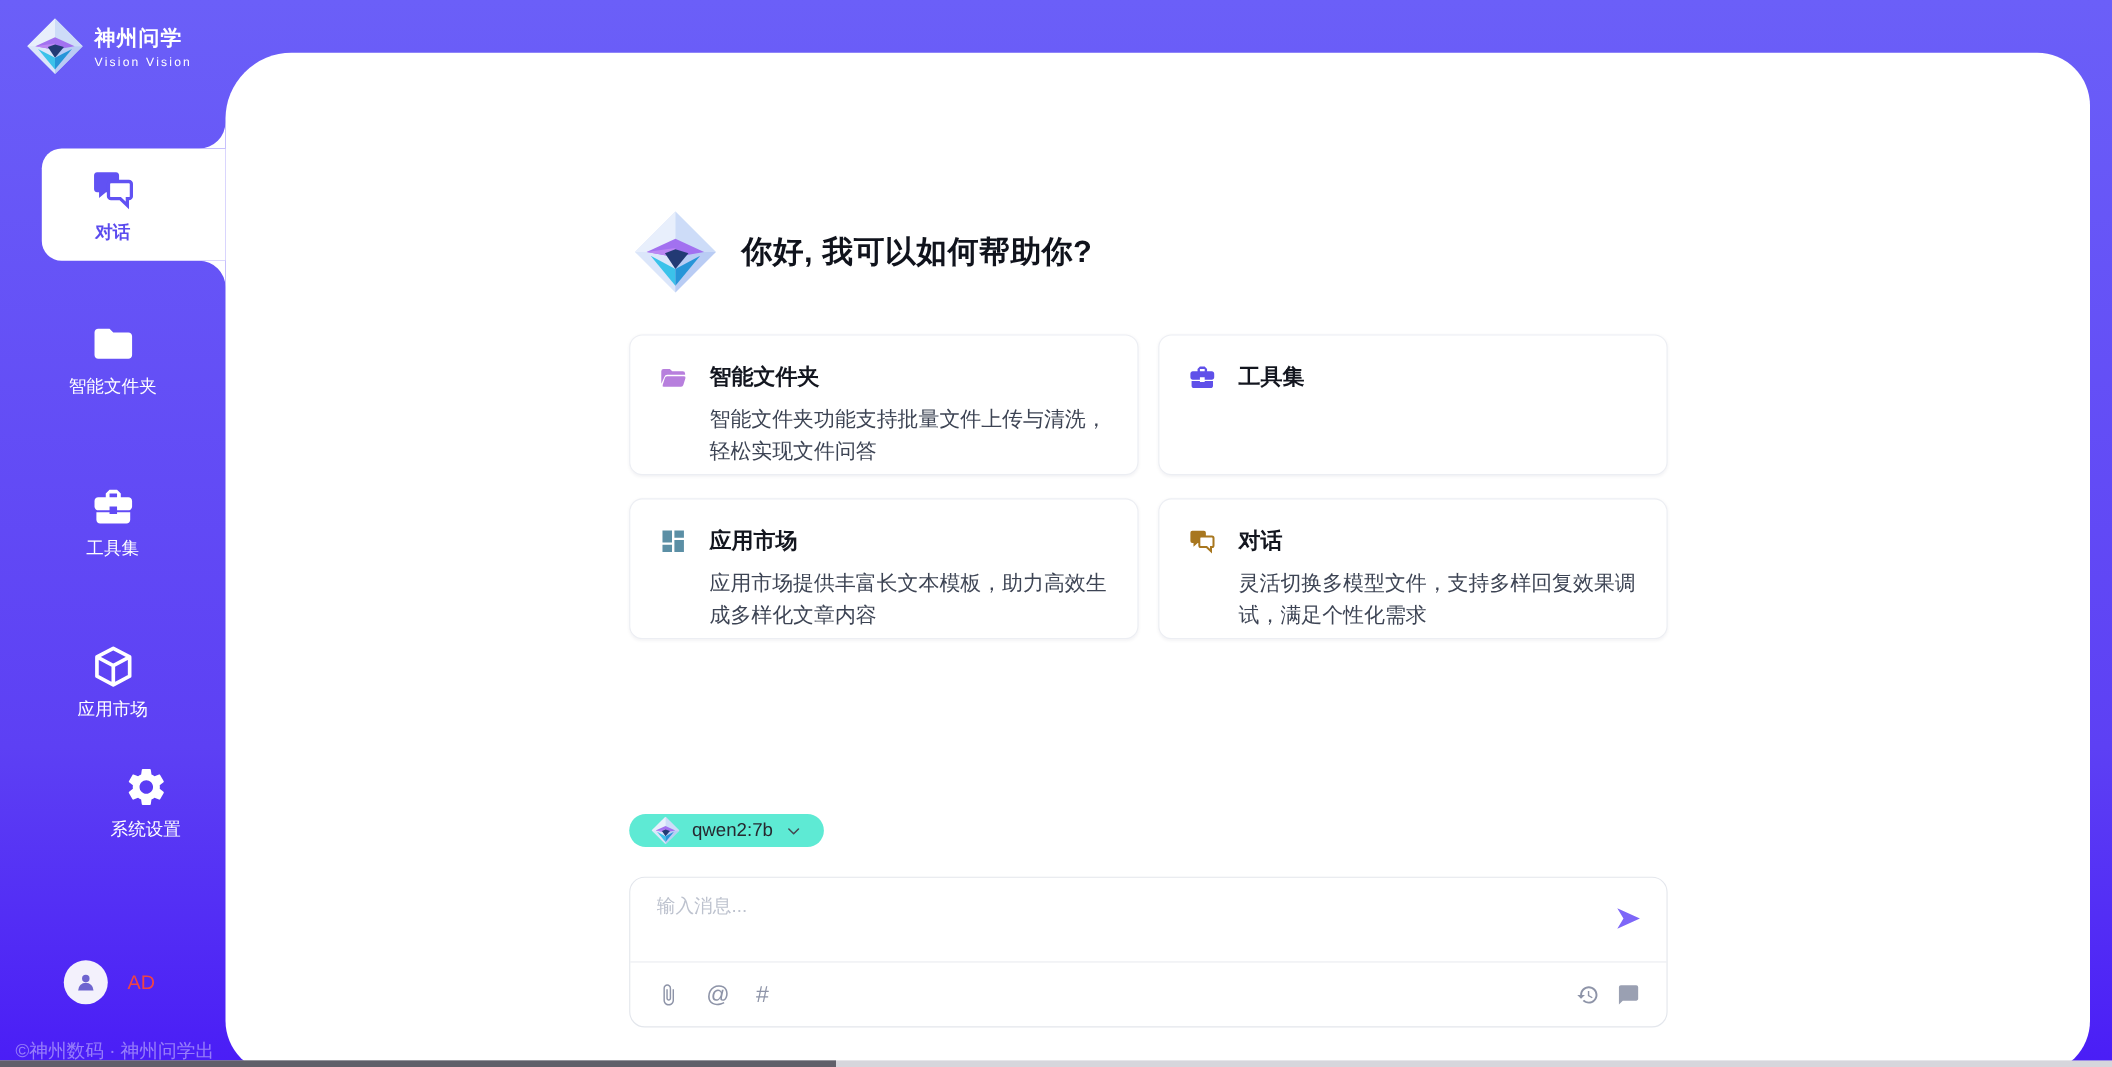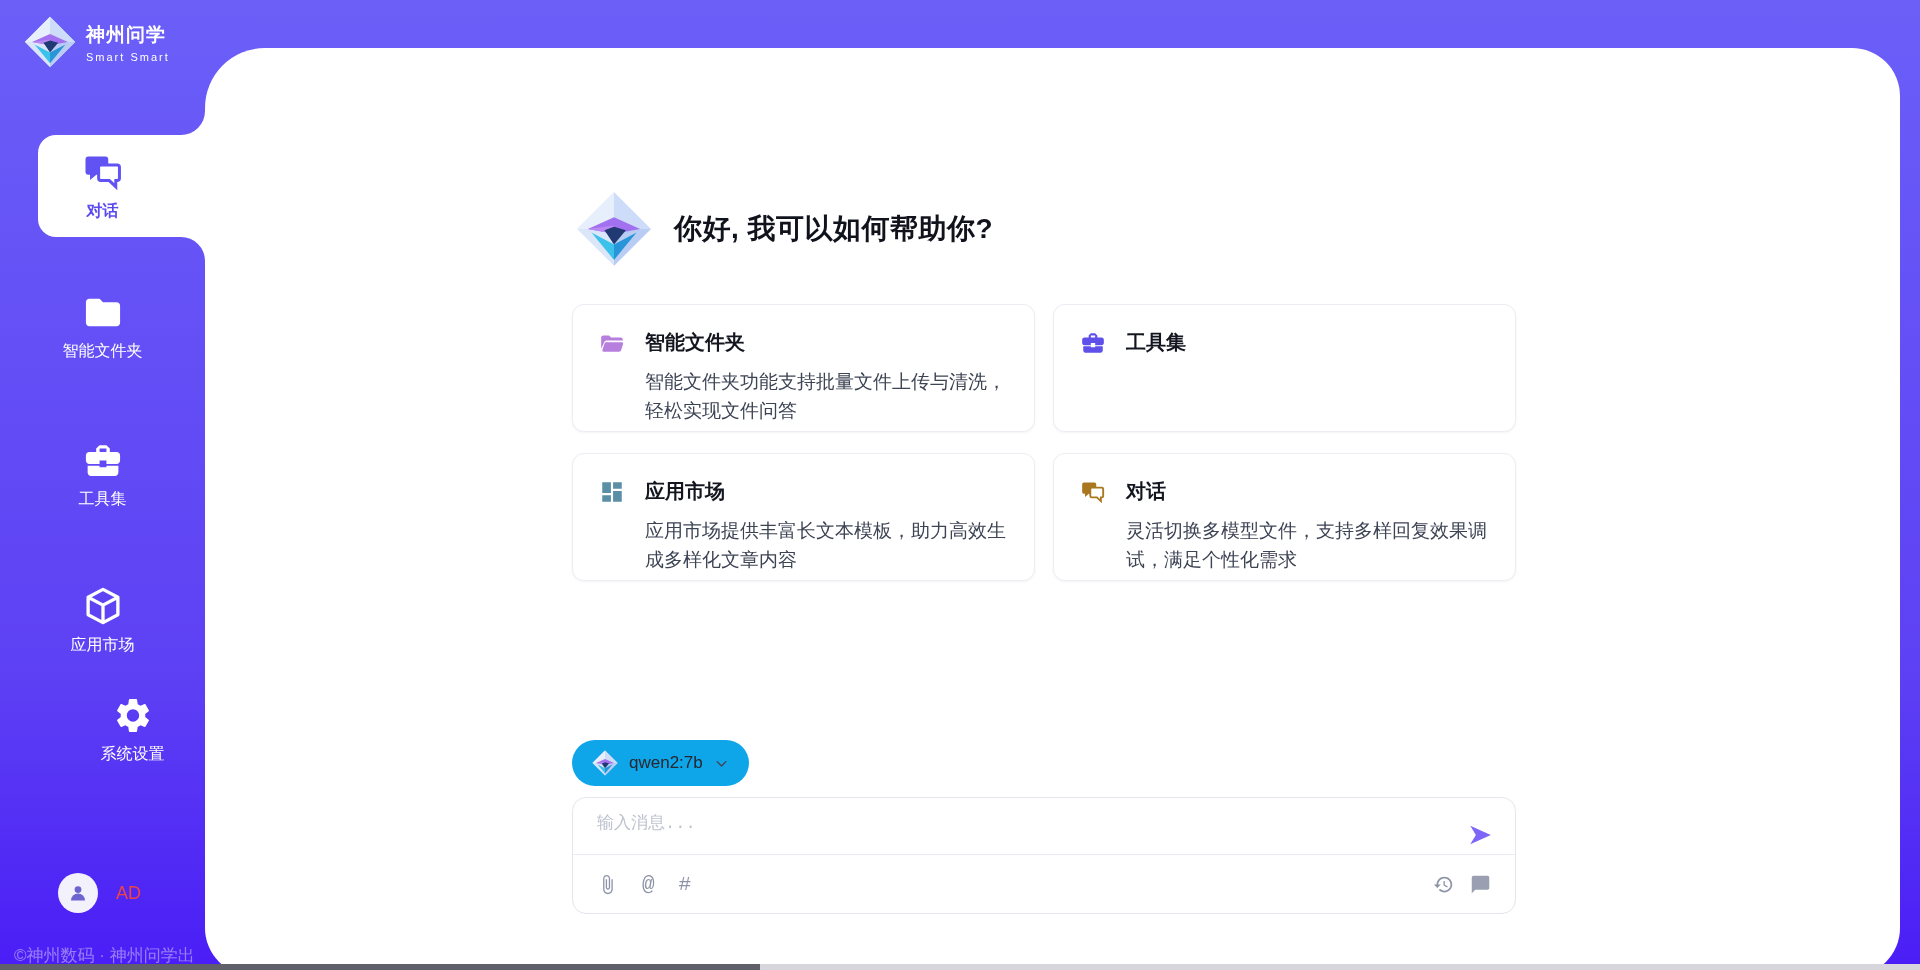--- a/index.html
+++ b/index.html
@@ -46,29 +46,29 @@
 
   .cards { position:absolute; left:367px; top:256px; width:944px;
            display:grid; grid-template-columns:463px 463px; gap:21px 18px; }
   .card { height:128px; background:#fff; border:1px solid #eceef3; border-radius:12px;
           padding:24px 26px; box-shadow:0 1px 3px rgba(20,25,60,.05); cursor:pointer; }
   .card-head { display:flex; align-items:center; gap:20px; }
   .card-head svg { width:26px; height:26px; flex:0 0 auto; }
   .card-title { font-size:20px; font-weight:bold; color:#13161f; }
   .card-desc { margin:12px 0 0 46px; font-size:19px; line-height:1.5; color:#3d4454; width:372px; }
 
-  .model-pill { position:absolute; left:367px; top:692px; height:46px; padding:0 20px;
-                background:#0ea5e9; border-radius:23px; display:inline-flex; align-items:center;
+  .model-pill { position:absolute; left:367px; top:692px; height:30px; padding:0 20px;
+                background:#5eead4; border-radius:23px; display:inline-flex; align-items:center;
                 gap:11px; cursor:pointer; }
   .model-pill svg.dm { width:26px; height:26px; }
   .model-name { font-size:17px; color:#27272f; }
   .chev { width:15px; height:15px; }
 
-  .composer { position:absolute; left:367px; top:749px; width:944px; height:117px;
-              background:#fff; border:1.5px solid #e3e6ec; border-radius:14px;font-family:Liberation Mono, monospace; }
+  .composer { position:absolute; left:367px; top:749px; width:944px; height:137px;
+              background:#fff; border:1.5px solid #e3e6ec; border-radius:14px; }
   .composer-input { position:absolute; left:24px; top:16px; width:840px; border:none; outline:none;
                     font-size:17px; color:#333; font-family:inherit; background:transparent; }
   .composer-input::placeholder { color:#bdc2cе; color:#bdc2ce; }
   .send-btn { position:absolute; right:22px; top:24px; width:26px; height:26px; cursor:pointer; }
   .composer-divider { position:absolute; left:0; right:0; bottom:58px; border-top:1px solid #e9ebf0; }
   .composer-toolbar { position:absolute; left:0; right:0; bottom:0; height:58px;
                       display:flex; align-items:center; padding:0 24px; gap:24px; color:#8e94a8; }
   .tool-ic { width:21px; height:21px; cursor:pointer; }
   .glyph-ic { font-size:21px; line-height:1; cursor:pointer; font-weight:500; }
   .toolbar-right { margin-left:auto; display:flex; align-items:center; gap:16px; }
@@ -98,21 +98,21 @@
 </svg>
 
 <aside class="sidebar">
 
   <div class="logo">
     <svg>
         <use href="#diamond"></use>
       </svg>
     <div>
       <div class="brand-name">神州问学</div>
-      <div class="brand-sub">Smart Smart</div>
+      <div class="brand-sub">Vision Vision</div>
     </div>
   </div>
 
   <div class="nav-tab"></div>
   <svg class="curve curve-top" viewBox="0 0 24 24">
     <path d="M24 0 A24 24 0 0 1 0 24 L24 24 Z" fill="#ffffff"></path>
   </svg>
   <svg class="curve curve-bottom" viewBox="0 0 24 24">
     <path d="M0 0 A24 24 0 0 1 24 24 L24 0 Z" fill="#ffffff"></path>
   </svg>

